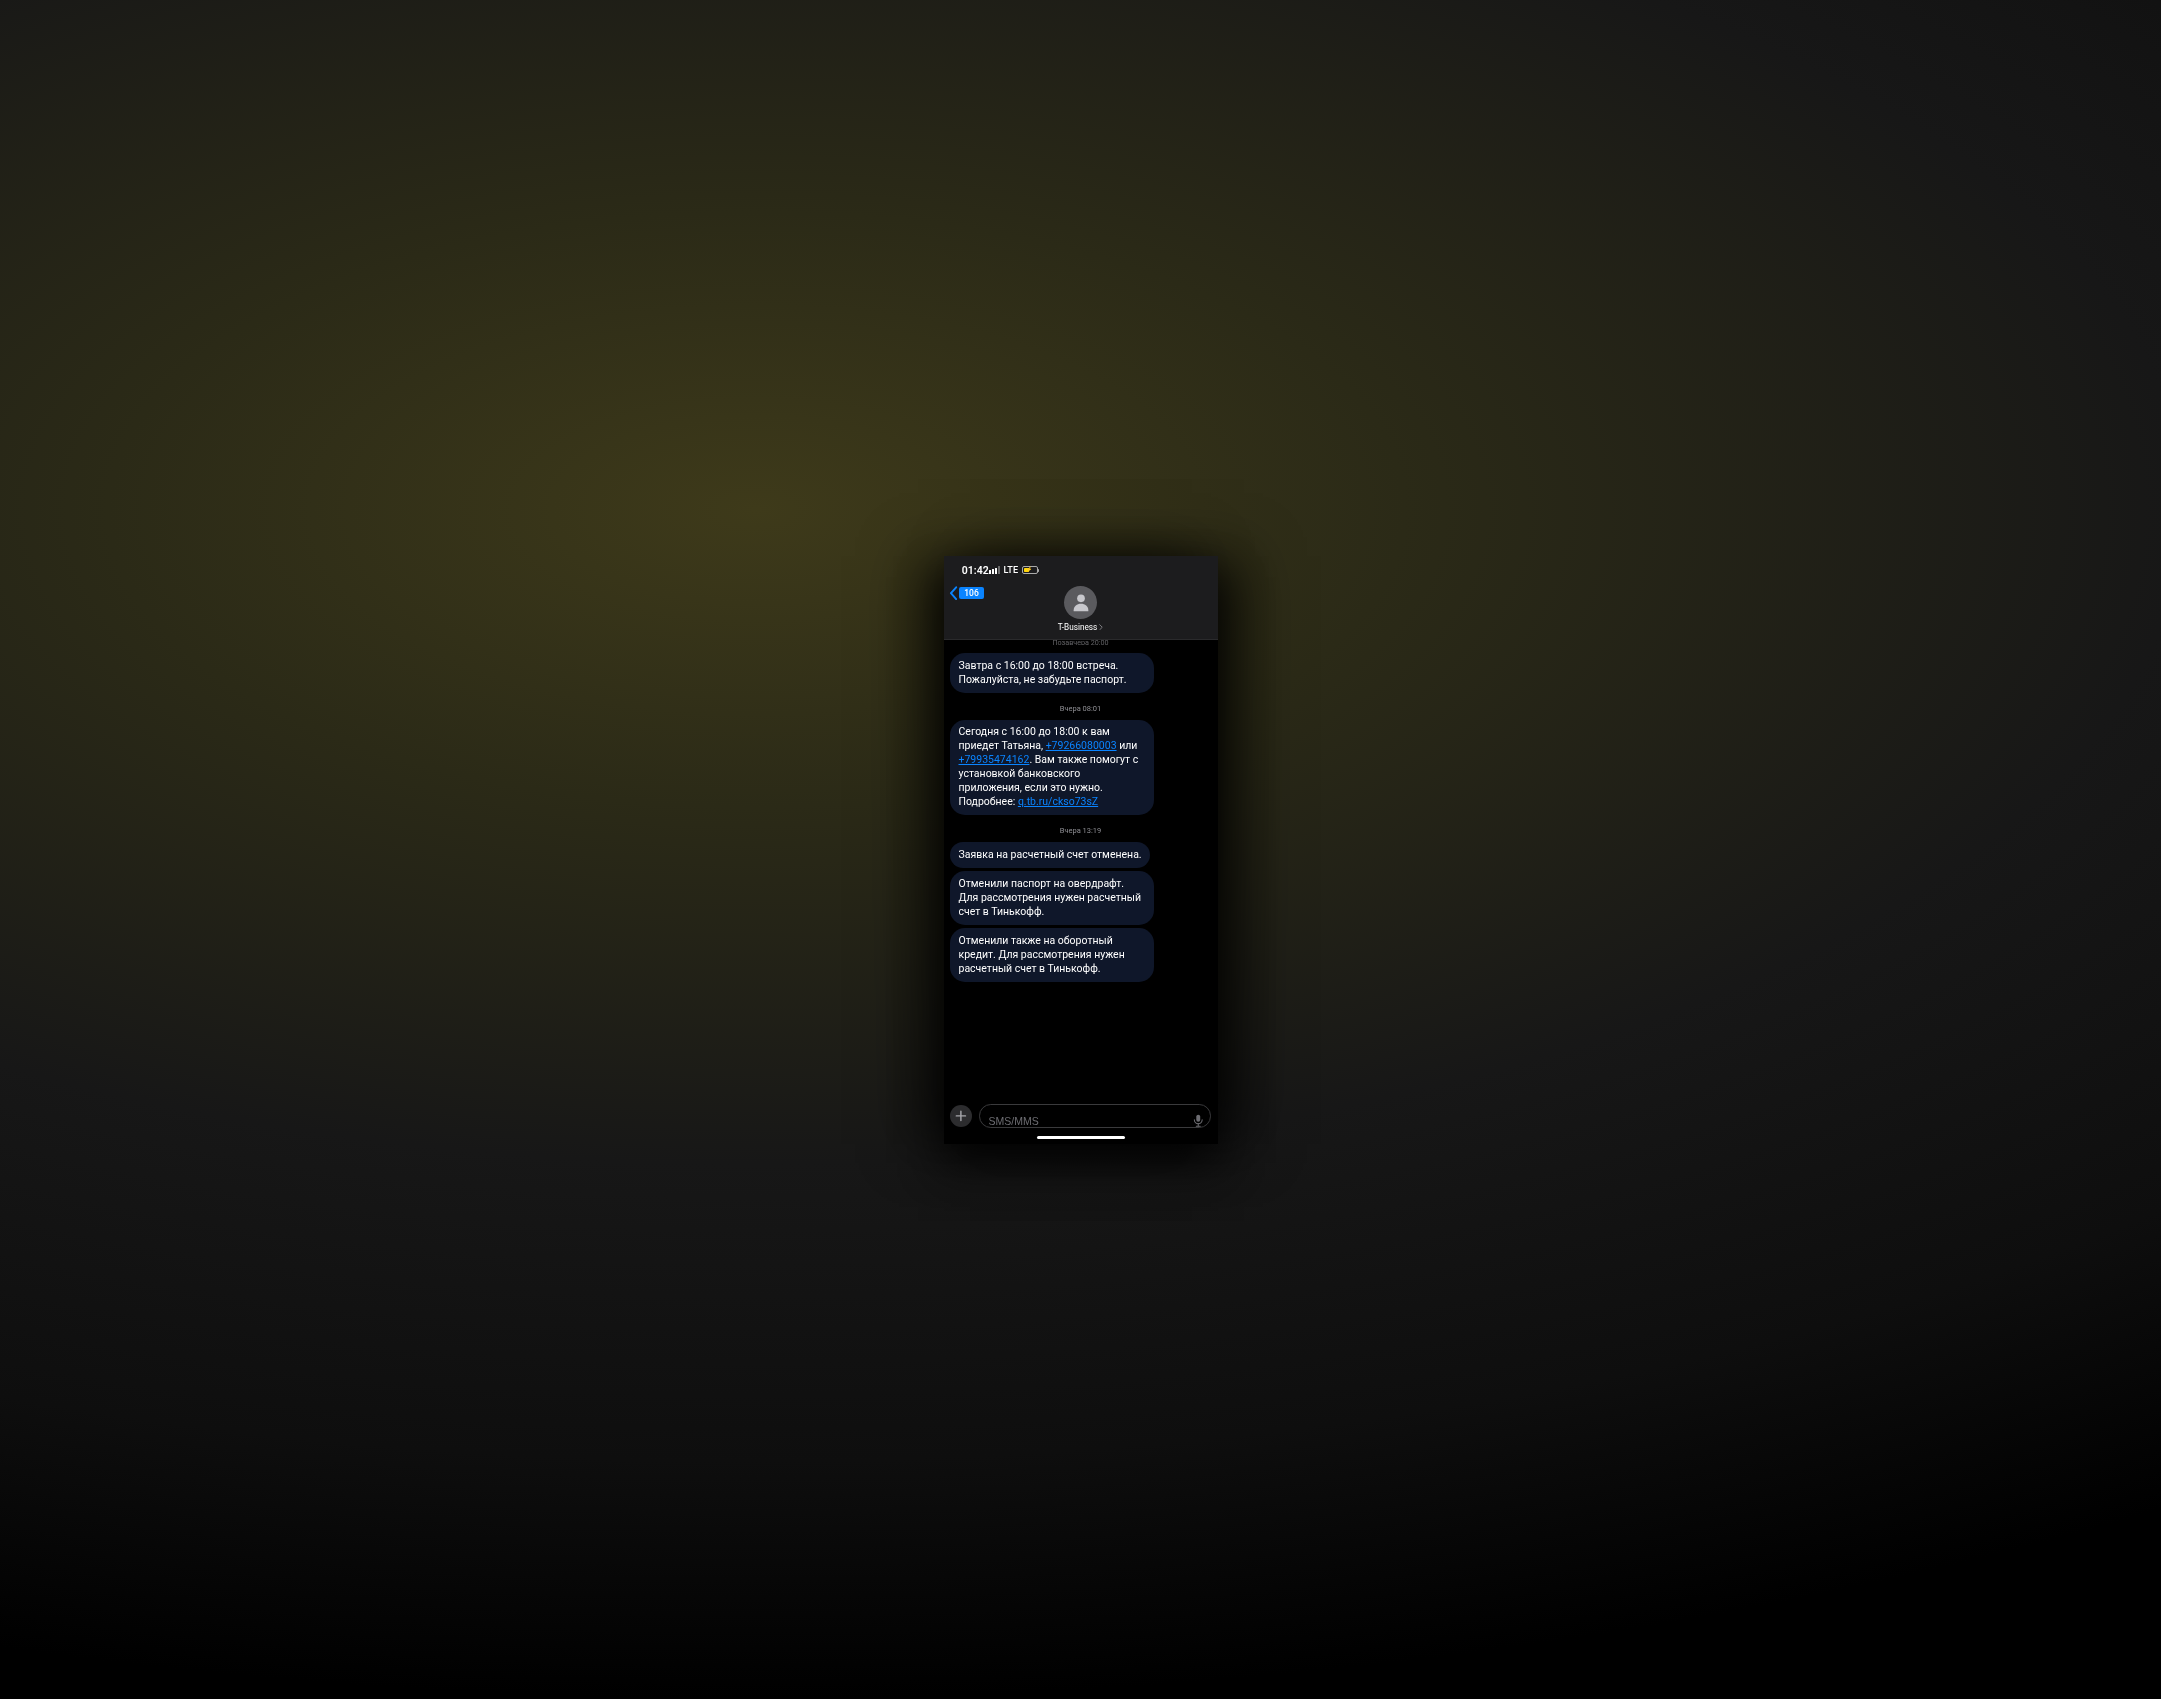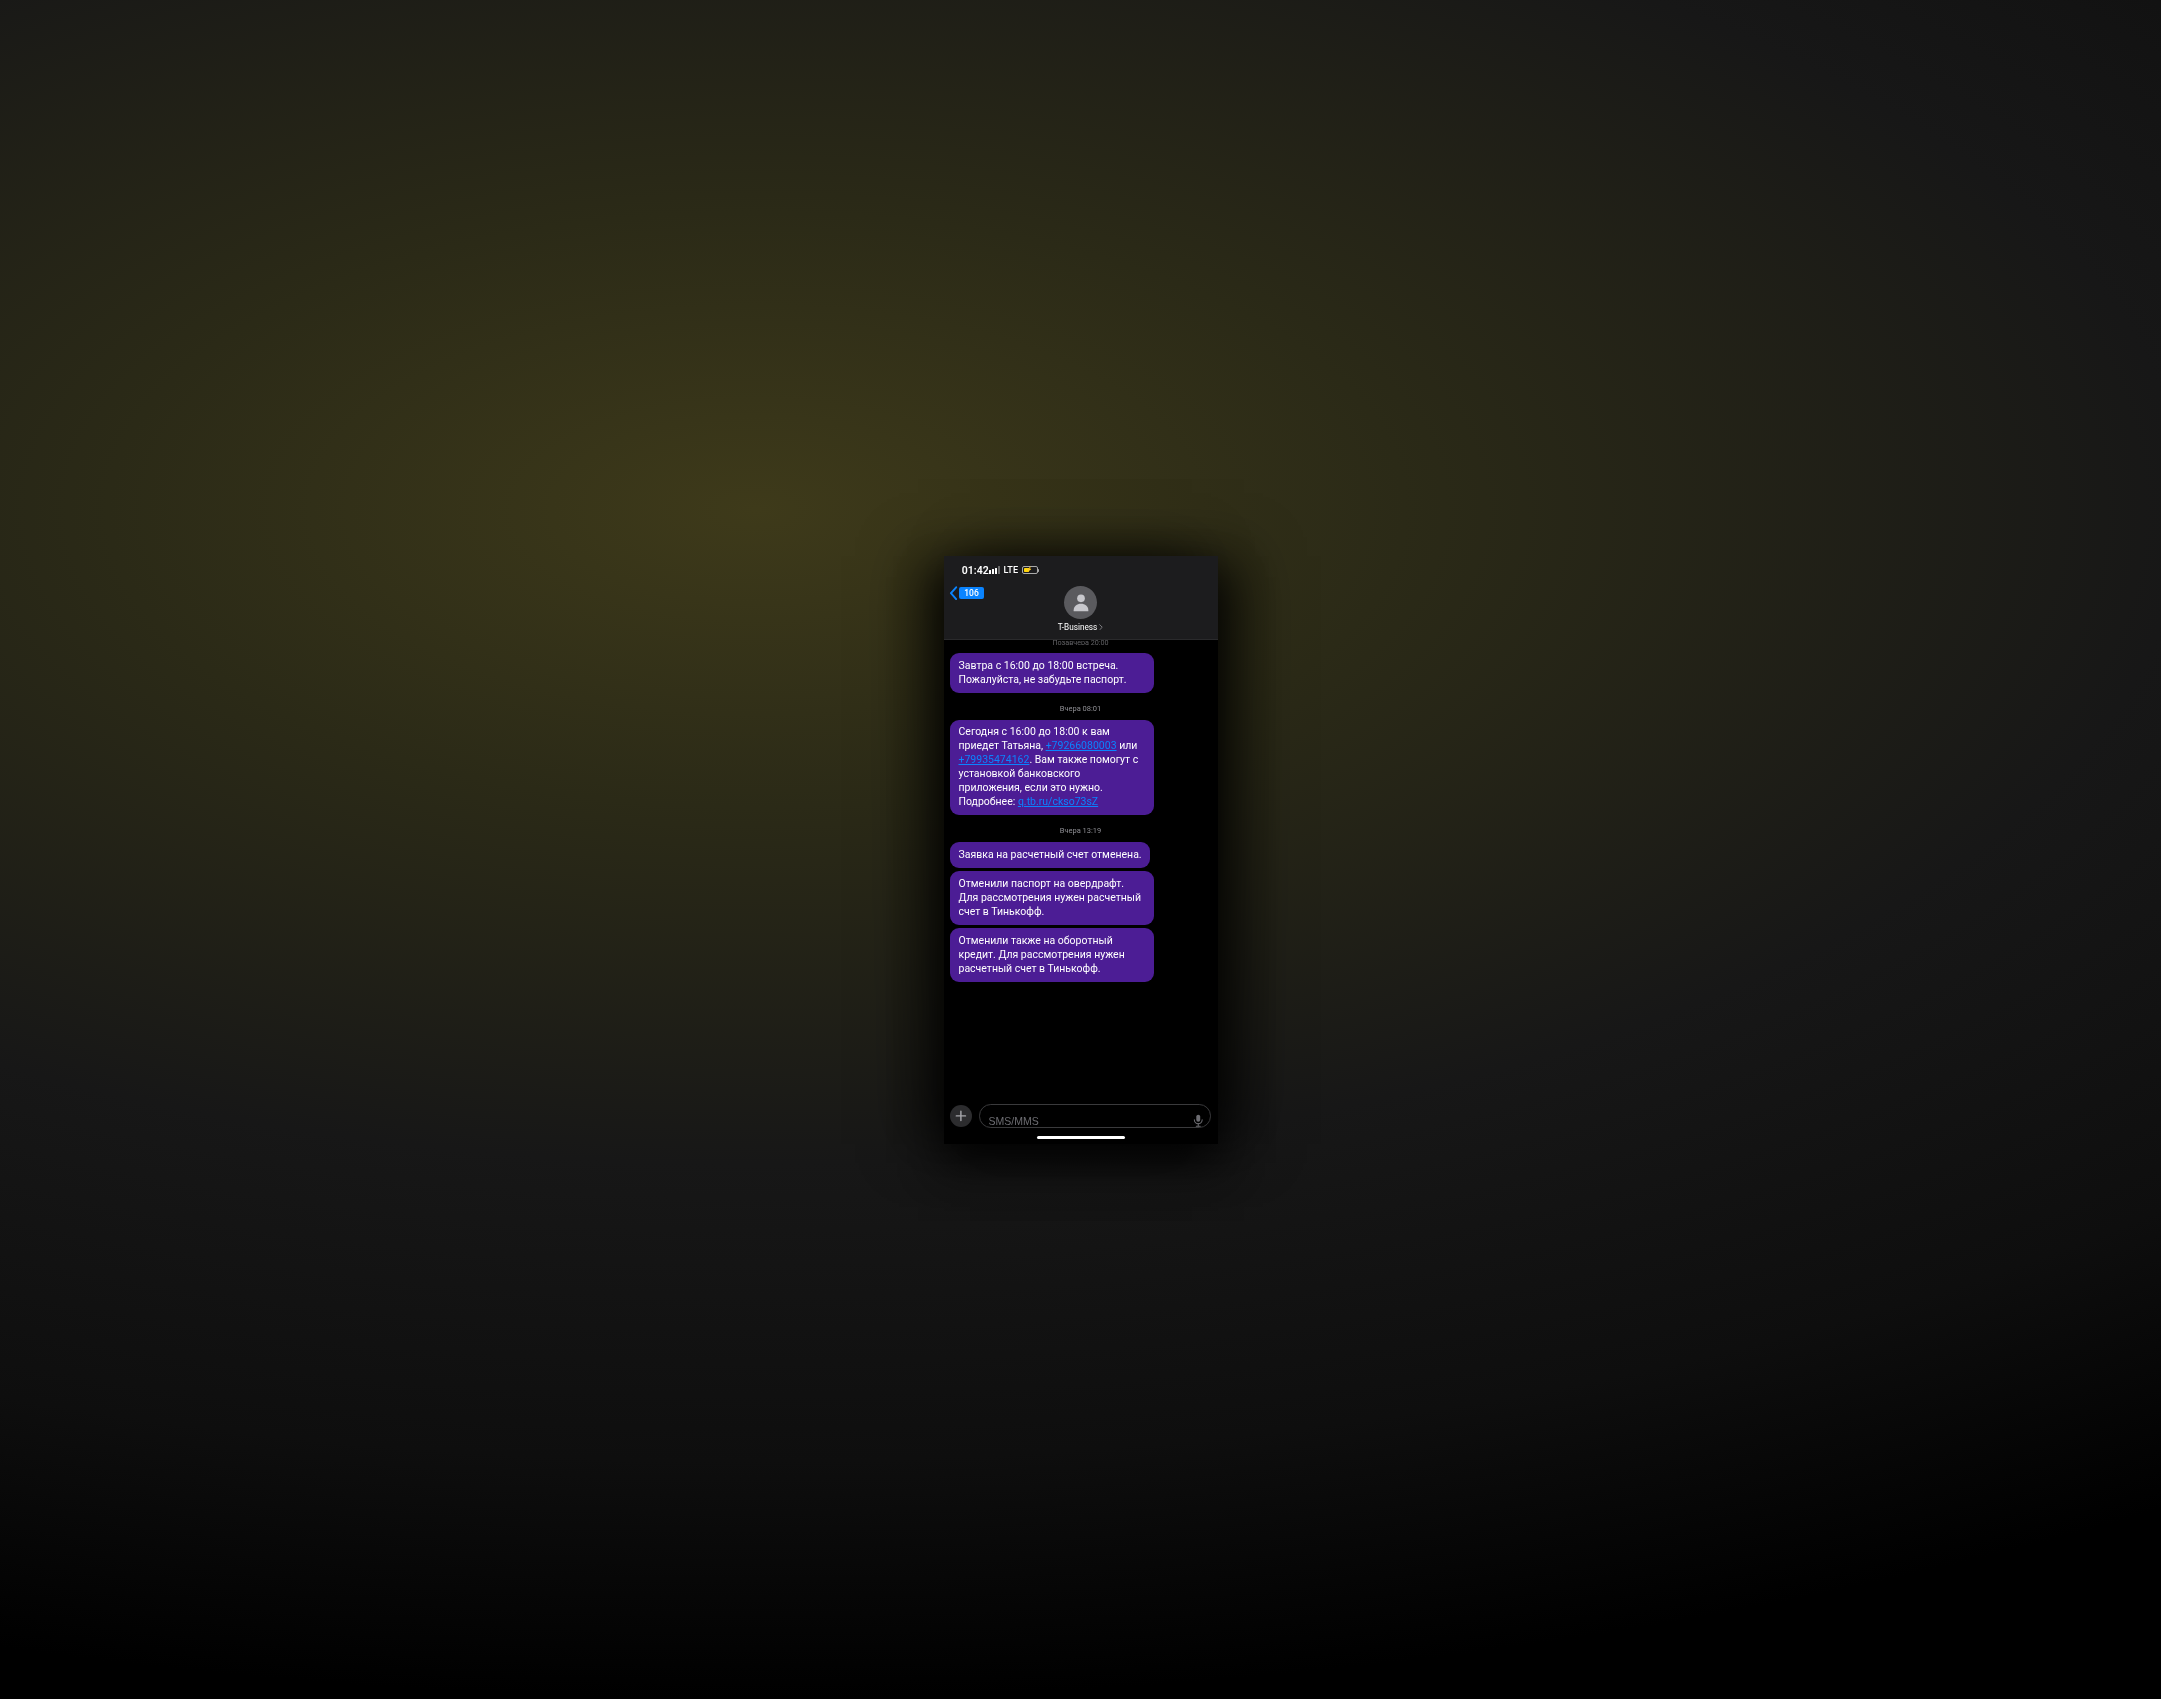--- a/index.html
+++ b/index.html
@@ -114,23 +114,23 @@
     overflow: hidden;
     height: 6.5px;
   }
   .timestamp {
     text-align: center;
     color: #8e8e93;
     font-size: 7.5px;
     margin: 9.1px 0 6.5px;
   }
   .bubble {
-    background: #4c1d95;
+    background: #0f172a;
     color: #fff;
-    border-radius: 9px;
+    border-radius: 15px;
     padding: 5.9px 8.5px 6.5px;
     max-width: 78%;
     font-size: 10.5px;
     line-height: 1.32;
     margin-bottom: 2px;
     align-self: flex-start;
     position: relative;
   }
   .bubble + .bubble { margin-top: 1.3px; }
   .bubble a, .link {

